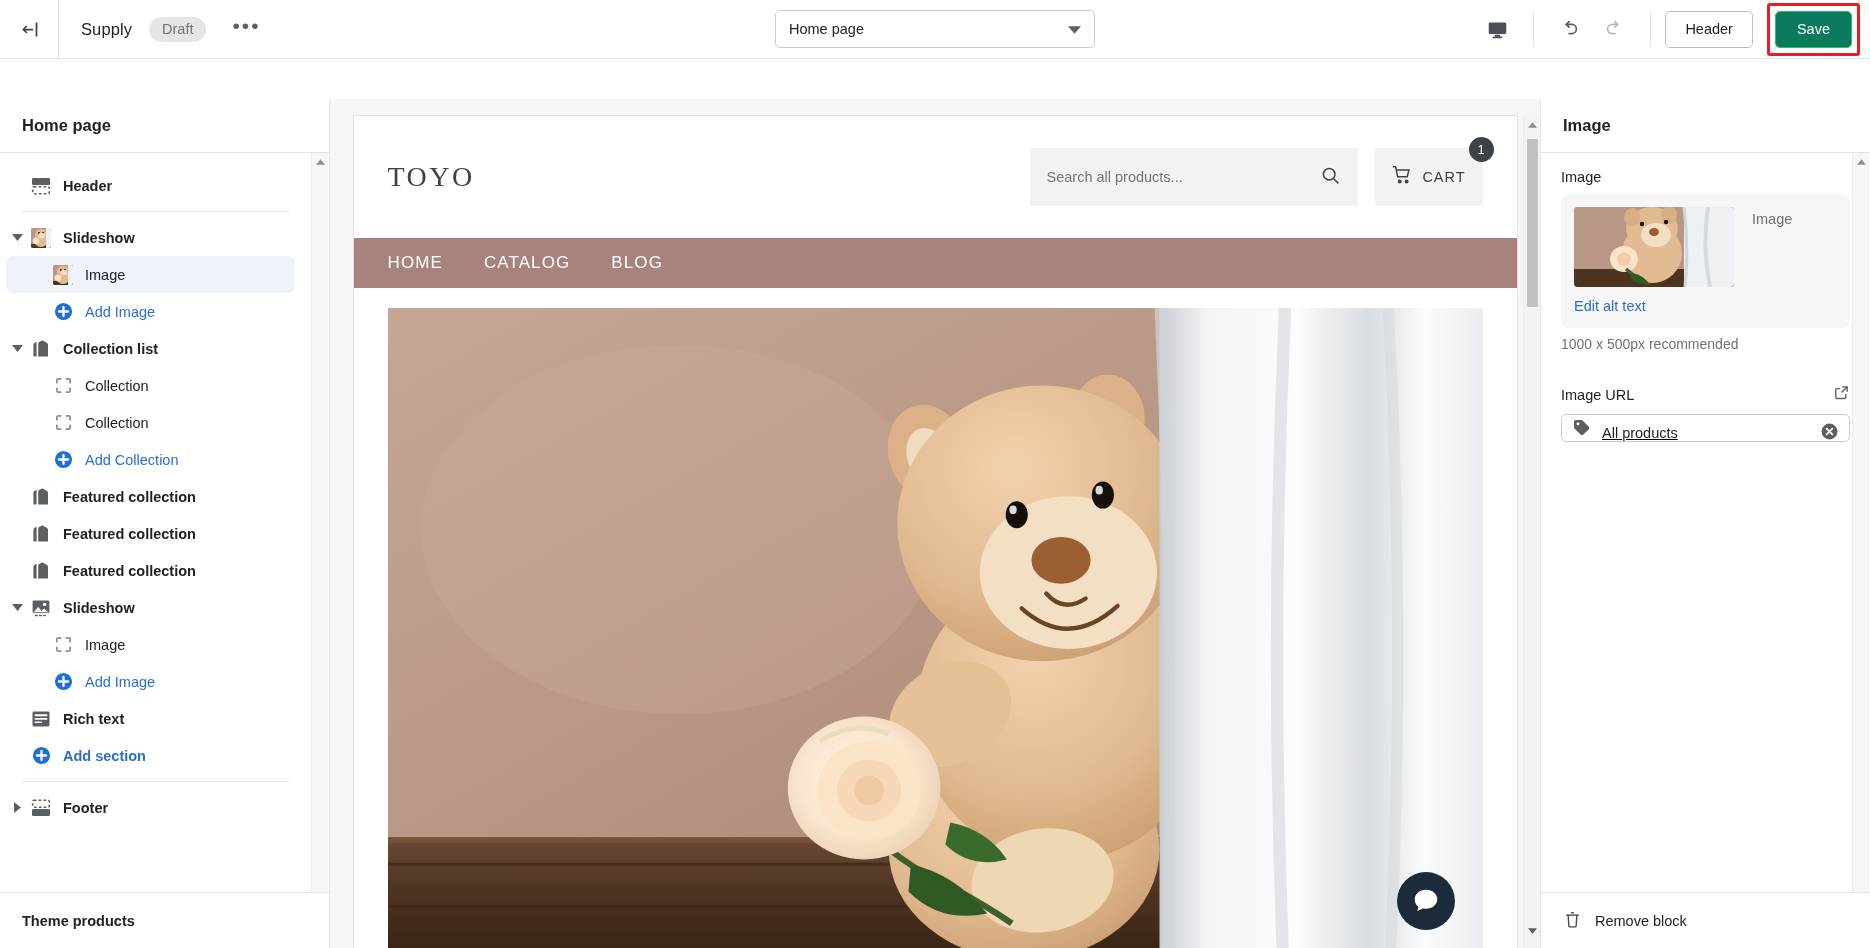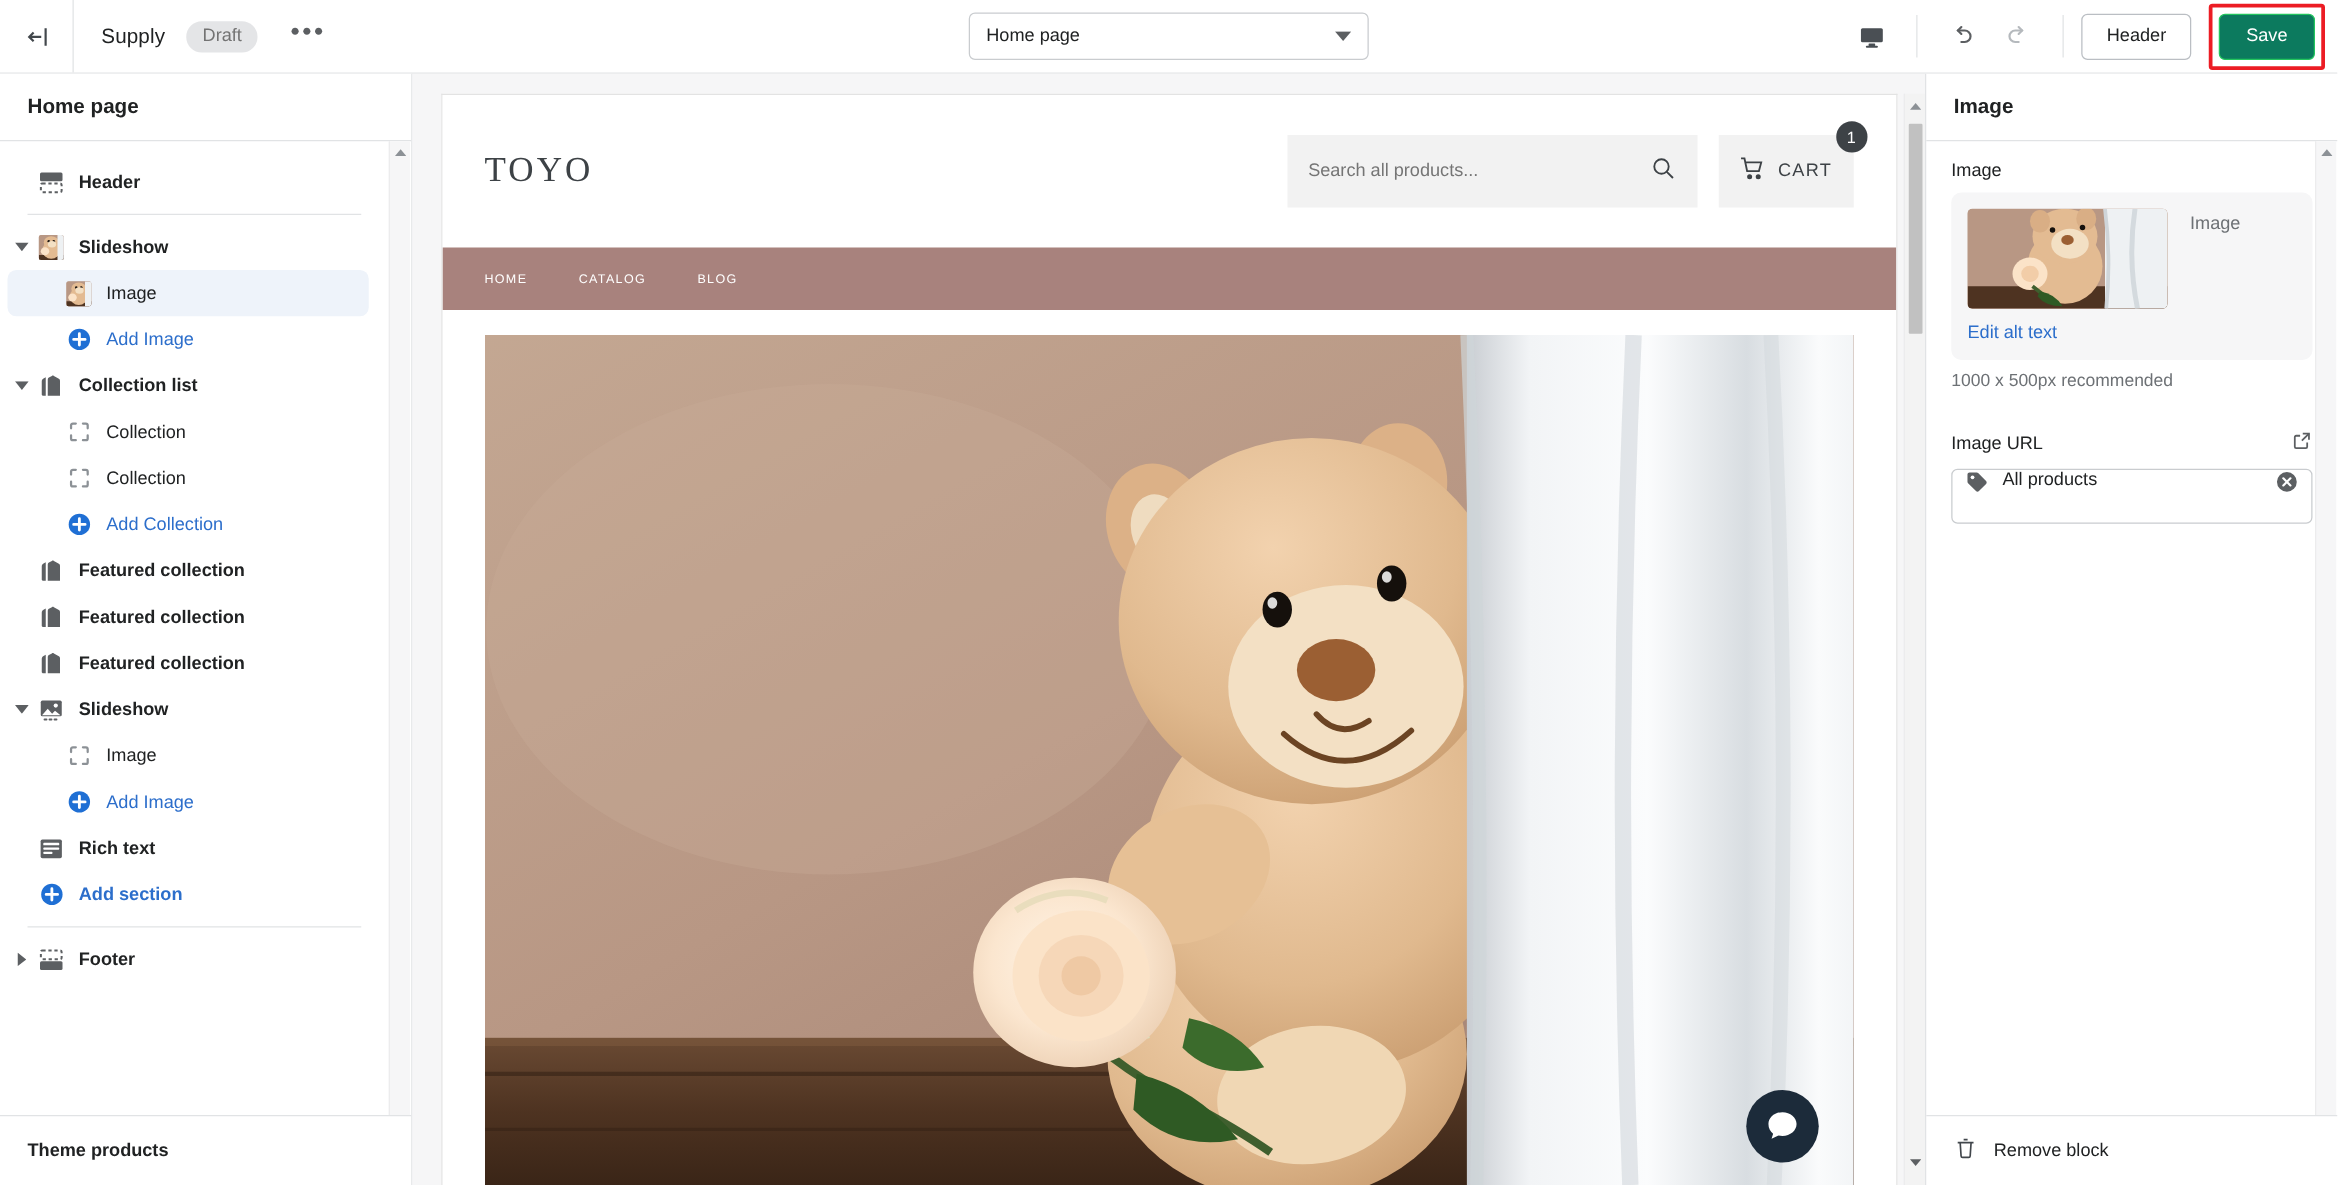--- a/index.html
+++ b/index.html
@@ -1,21 +1,21 @@
 <!DOCTYPE html>
 <html><head>
 <meta charset="utf-8">
 <style>
   * { box-sizing: border-box; margin: 0; padding: 0; }
   html, body {
     width: 1870px; height: 948px;
     font-family: "Liberation Sans", sans-serif;
     background: #fff; overflow: hidden;
   }
-  .app { width: 1870px; height: 948px; display: flex; flex-direction: column; }
+  .app { width: 1870px; height: 948px; display: flex; flex-direction: column; gap: 40px; }
 
   
   .topbar {
     height: 59px; min-height: 59px; background: #fff;
     border-bottom: 1px solid #e1e3e5;
     display: flex; align-items: center; position: relative;
   }
   .tb-exit {
     width: 58px; height: 58px; display: flex; align-items: center; justify-content: center;
     cursor: pointer;
@@ -152,21 +152,21 @@
   .shop-cart .ct { font-size: 14.5px; letter-spacing: 1px; color: #3d4246; }
   .cart-badge {
     position: absolute; top: -11px; right: -11px; width: 25px; height: 25px;
     border-radius: 50%; background: #3d4246; color: #fff; font-size: 13px;
     display: flex; align-items: center; justify-content: center;
   }
   .shop-nav {
     height: 50px; display: flex; align-items: center; padding: 0 34px; gap: 41px;
   }
   .shop-nav a {
-    color: #fff; font-size: 10px; letter-spacing: 1.1px; text-decoration: none; cursor: pointer;
+    color: #fff; font-size: 17px; letter-spacing: 1.1px; text-decoration: none; cursor: pointer;
   }
   .hero-wrap { flex: 1; padding: 20px 34px 0; overflow: hidden; }
   .hero {
     width: 100%; height: 100%; position: relative; overflow: hidden;
     background: #b09184;
   }
   .chatbubble {
     position: absolute; right: 28px; bottom: 18px; width: 58px; height: 58px;
     border-radius: 50%; background: #1c2b3a; display: flex; align-items: center;
     justify-content: center; cursor: pointer; z-index: 5;
@@ -219,22 +219,22 @@
     display: flex; align-items: center; justify-content: center; gap: 9px;
     font-family: inherit;
   }
   .rec-text { font-size: 14px; color: #6d7175; margin-top: 8px; }
   .link-row {
     display: flex; align-items: center; margin-top: 32px; margin-bottom: 9px;
   }
   .link-row .rp-label { margin: 0; }
   .link-ext { margin-left: auto; cursor: pointer; }
   .url-field {
-    height: 44px; border: 1px solid #c9cccf; border-radius: 5px; background: #fff;
-    display: flex; align-items: flex-start; padding: 0 10px; gap: 11px; cursor: text;
+    height: 28px; border: 1px solid #c9cccf; border-radius: 5px; background: #fff;
+    display: flex; align-items: flex-end; padding: 0 10px; gap: 11px; cursor: text; text-decoration: underline;
   }
   .url-field .val { font-size: 14.5px; color: #202223; }
   .url-clear { margin-left: auto; cursor: pointer; display: flex; }
   .rp-foot {
     height: 56px; border-top: 1px solid #e1e3e5; display: flex; align-items: center;
     gap: 13px; padding: 0 22px; cursor: pointer;
   }
   .rp-foot span { font-size: 14.5px; color: #202223; }
   .rp-sbar {
     position: absolute; right: 1px; top: 54px; bottom: 56px; width: 17px;

